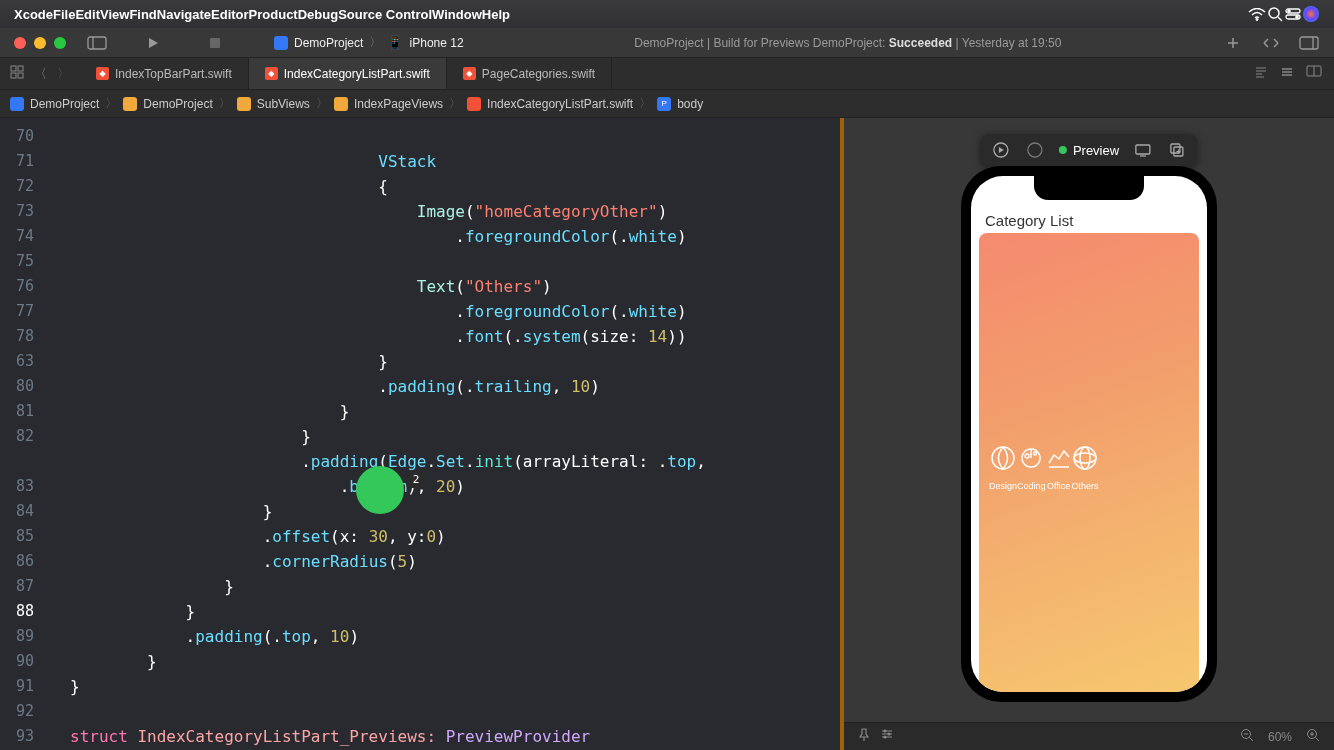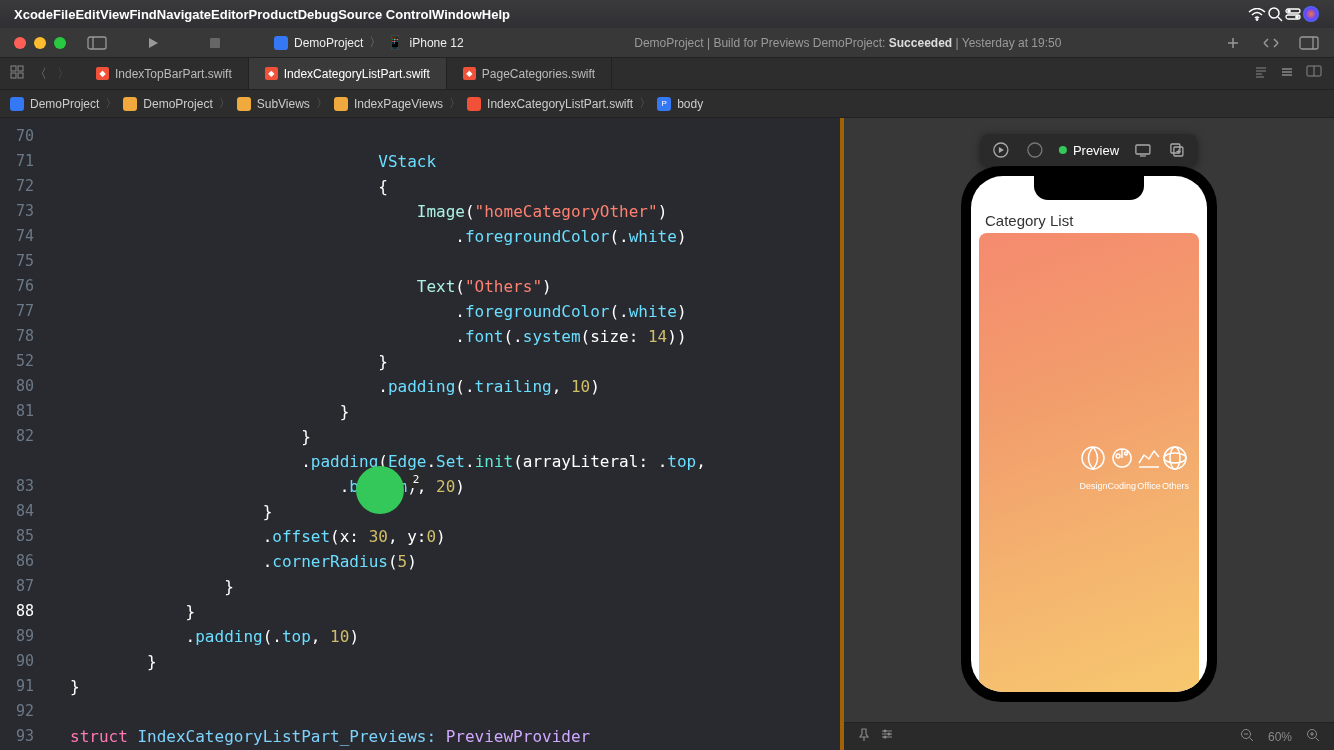--- a/index.html
+++ b/index.html
@@ -95,21 +95,21 @@
     .editor { flex:1; background:#292a30; display:flex; overflow:hidden; }
     .gutter { width:60px; background:#292a30; text-align:center; color:#6c7986; padding:6px 10px 0 0; font-family:"SF Mono", Menlo, monospace; font-size:15px; line-height:25px;}
     .gutter .cur { color:#fff; }
     .code { flex:1; padding:6px 0 0 10px; font-family:"SF Mono", Menlo, monospace; font-size:16px; line-height:25px; white-space:pre; color:#d4d4d4; position:relative;}
     .k-pink { color:#ff7ab2; }   
     .k-teal { color:#6bdfff; } 
     .k-string { color:#ff8170; }
     .k-num { color:#d0bf69; }
     .k-purple { color:#5eead4; } 
     .k-white { color:#fff; }
-    .k-type { color:#7dd3fc; }
+    .k-type { color:#fca5a5; }
     .k-prov { color:#d0a8ff; }
     .k-lav { color:#acf2e4; }
 
     
     .blob { position:absolute; width:48px; height:48px; background:#34c759; border-radius:50%; }
     .blob-tip { position:absolute; width:20px; height:18px; background:#2a2a2a; color:#fff; font-size:11px; border-radius:4px; display:flex; align-items:center; justify-content:center; }
 
     
     .preview {
       width: 494px;
@@ -141,21 +141,21 @@
     .phone-screen { width:100%; height:100%; background:#fff; border-radius:32px; overflow:hidden; position:relative;}
     .notch { position:absolute; top:0; left:50%; transform:translateX(-50%); width:110px; height:24px; background:#000; border-radius:0 0 14px 14px; z-index:10;}
     .phone-content { padding: 36px 8px 8px 8px; height:100%;}
     .ph-title { font-size:15px; color:#333; padding-left:6px; margin-bottom:4px;}
     .ph-card {
       height: 470px; border-radius:8px;
       background: linear-gradient(160deg, #f58a6f 0%, #f29d6c 35%, #f4b36f 65%, #f7c96f 100%);
       display:flex; align-items:center; justify-content:center;
       padding: 0 10px;
     }
-    .cat-row { display:flex; justify-content:flex-end; width:100%; }
+    .cat-row { display:flex; justify-content:flex-start; width:100%; }
     .cat { display:flex; flex-direction:column; align-items:center; gap:10px; color:#fff; font-size:9px;}
     .cat svg { stroke:#fff; fill:none; stroke-width:1.5; }
     
     .preview-footer {
       position:absolute; bottom:0; left:0; right:0; height:28px;
       background:#2a2a2a; display:flex; align-items:center; justify-content:flex-end;
       gap:14px; padding:0 14px; color:#888; font-size:12px;
       border-top:1px solid #222;
     }
     .preview-footer .left { margin-right:auto; display:flex; gap:10px;}
@@ -327,21 +327,21 @@
     <div class="gutter">
       <div>70</div>
         <div>71</div>
         <div>72</div>
         <div>73</div>
         <div>74</div>
       <div>75</div>
         <div>76</div>
         <div>77</div>
         <div>78</div>
-        <div>52</div>
+        <div>63</div>
       <div>80</div>
         <div>81</div>
         <div>82</div>
         <div>&nbsp;</div>
         <div>83</div>
         <div>84</div>
         <div>85</div>
       <div>86</div>
         <div>87</div>
         <div class="cur">88</div>

